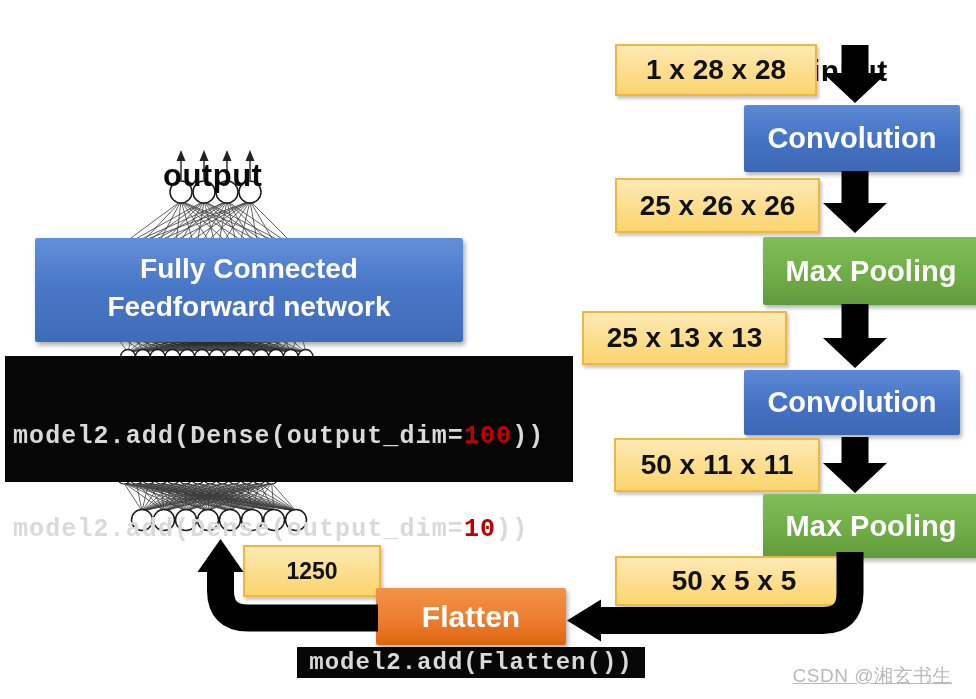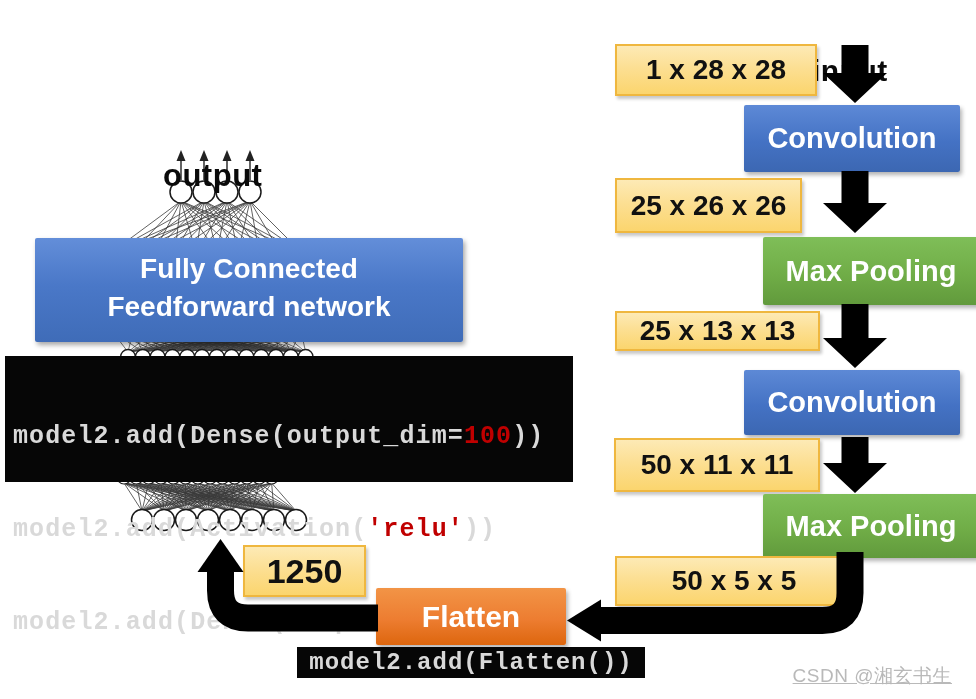--- a/index.html
+++ b/index.html
@@ -389,38 +389,37 @@
 
   <div class="abs plain-label" style="left:163px; top:110px; font-size:31px;">output</div>
 
   <div class="abs fc-box" style="left:35px; top:238px; width:428px; height:104px;">
     <div>Fully Connected</div>
     <div>Feedforward network</div>
   </div>
 
   <div id="dense-code" class="abs code-box" style="left:5px; top:356px; width:568px; height:126px;">
     <div><span>model2.add(Dense(output_dim=</span><span class="hl">100</span><span>))</span></div>
-    <div><span>model2.add(Activation(</span><span class="hl">'relu'</span><span>))</span></div>
     <div><span>model2.add(Dense(output_dim=</span><span class="hl">10</span><span>))</span></div>
     
   </div>
 
-  <div class="abs dim-box" style="left:243px; top:545px; width:123px; height:52px; font-size:34px;">1250</div>
+  <div class="abs dim-box" style="left:243px; top:545px; width:138px; height:52px; font-size:23px;">1250</div>
 
   <div class="abs op-box flat" style="left:376px; top:588px; width:190px; height:57px; font-size:30px;">Flatten</div>
 
   <div id="flatten-code" class="abs code-box" style="left:297px; top:647px; width:348px; height:31px;">model2.add(Flatten())</div>
 
   <div class="abs plain-label" style="left:812px; top:6px;">input</div>
 
   <div class="abs dim-box" style="left:615px; top:44px;  width:202px; height:52px;">1 x 28 x 28</div>
   <div class="abs op-box conv" style="left:744px; top:105px; width:216px; height:67px;">Convolution</div>
-  <div class="abs dim-box" style="left:615px; top:178px; width:187px; height:55px;">25 x 26 x 26</div>
+  <div class="abs dim-box" style="left:615px; top:178px; width:205px; height:55px;">25 x 26 x 26</div>
   <div class="abs op-box pool" style="left:744px; top:237px; width:216px; height:68px;">Max Pooling</div>
-  <div class="abs dim-box" style="left:615px; top:311px; width:205px; height:40px;">25 x 13 x 13</div>
+  <div class="abs dim-box" style="left:582px; top:311px; width:205px; height:54px;">25 x 13 x 13</div>
   <div class="abs op-box conv" style="left:744px; top:370px; width:216px; height:65px;">Convolution</div>
   <div class="abs dim-box" style="left:614px; top:438px; width:206px; height:54px;">50 x 11 x 11</div>
   <div class="abs op-box pool" style="left:744px; top:494px; width:216px; height:64px;">Max Pooling</div>
   <div class="abs dim-box" style="left:615px; top:556px; width:238px; height:50px;">50 x 5 x 5</div>
 
   <svg class="layer" width="976" height="699" viewBox="0 0 976 699">
 
     <polygon points="841.5,45 868.5,45 868.5,73 887,73 855,103 823,73 841.5,73" fill="#000"></polygon>
     <polygon points="841.5,171 868.5,171 868.5,203 887,203 855,233 823,203 841.5,203" fill="#000"></polygon>
     <polygon points="841.5,304 868.5,304 868.5,338 887,338 855,368 823,338 841.5,338" fill="#000"></polygon>

